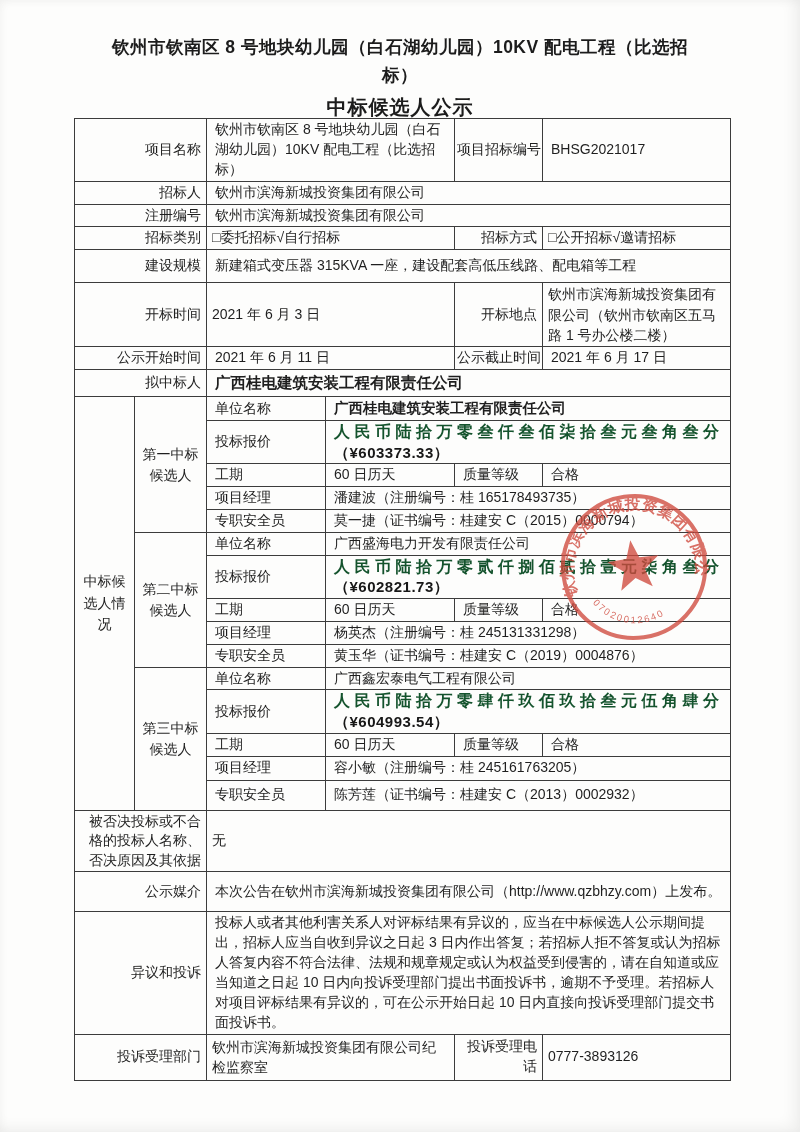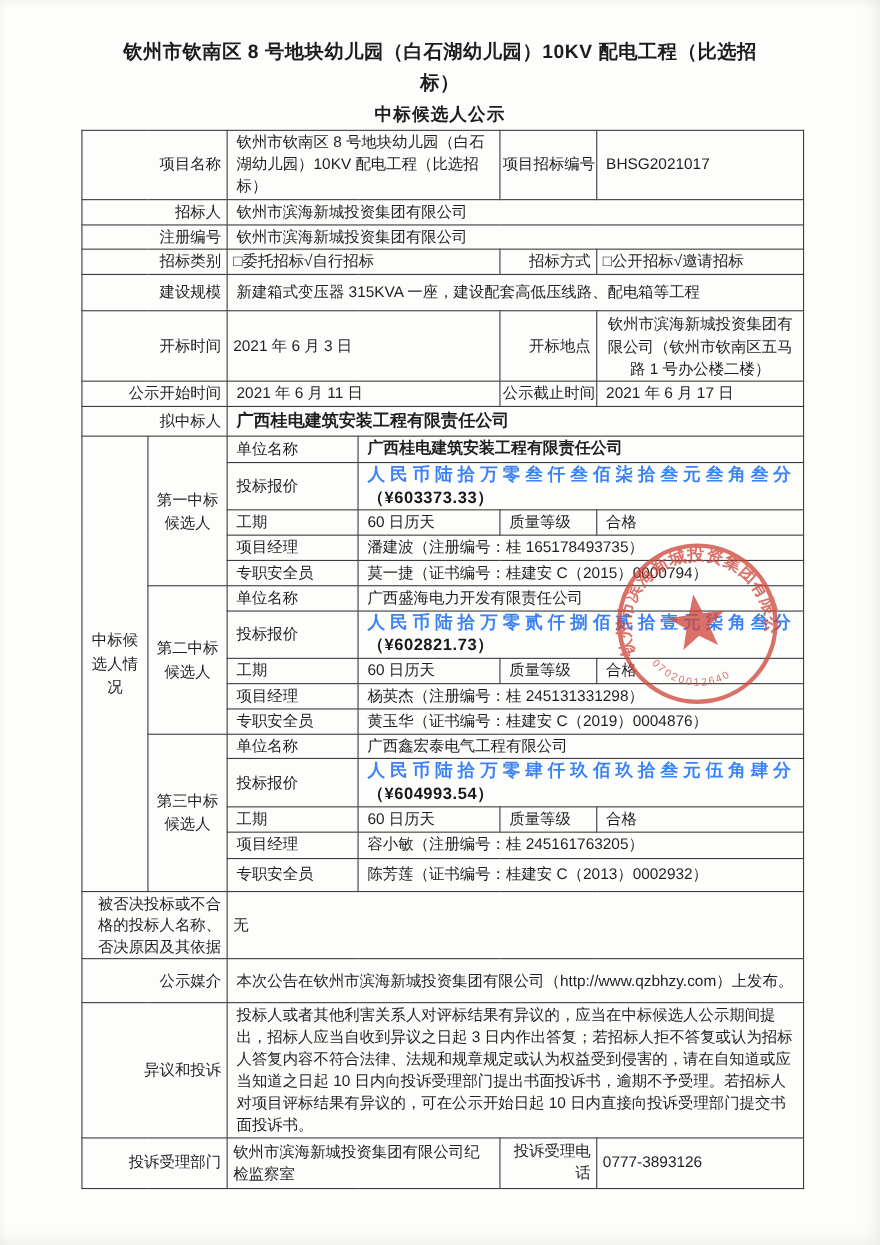--- a/index.html
+++ b/index.html
@@ -13,39 +13,39 @@
     position:absolute;left:0;top:0;width:800px;height:1132px;
     background:#fdfdfc;overflow:hidden;
     box-shadow:inset -6px -4px 14px rgba(0,0,0,0.06), inset 2px 2px 8px rgba(0,0,0,0.03);
   }
   .header{position:absolute;top:33px;left:0;width:100%;text-align:center;}
   .doc-title{
     width:592px;margin:0 auto;font-size:17.5px;font-weight:bold;
     line-height:1.62;color:#1c1c1c;letter-spacing:0.5px;
   }
   .doc-subtitle{
-    margin:4px auto 0;font-size:16px;font-weight:bold;color:#1c1c1c;letter-spacing:1px;
+    margin:4px auto 0;font-size:20px;font-weight:bold;color:#1c1c1c;letter-spacing:1px;
   }
   table.main{
     position:absolute;left:74px;top:118px;width:656px;
     border-collapse:collapse;table-layout:fixed;
   }
   td{
     border:1px solid #3c3c3c;padding:1px 5px;
     font-size:14px;line-height:1.42;color:#1f1f1f;
     vertical-align:middle;word-break:break-all;
   }
   td.lab{text-align:right;}
   td.val{text-align:left;padding-left:8px;}
   td.cen{text-align:left;}
   .winner{font-weight:bold;font-size:15.5px;}
   .unit-bold{font-weight:bold;font-size:14.5px;}
   .price-words{
     display:block;font-weight:bold;font-size:16px;letter-spacing:4.5px;
-    line-height:1.3;color:#3b82f6;
+    line-height:1.3;color:#14532d;
   }
   .price-num{
     display:block;font-weight:bold;font-size:15px;letter-spacing:0.5px;line-height:1.3;
     color:#171717;
   }
   .side-cell{text-align:center;line-height:1.55;}
   .rank-cell{text-align:center;line-height:1.5;}
   .seal{
     position:absolute;left:548px;top:481px;width:172px;height:172px;
     pointer-events:none;
@@ -94,21 +94,21 @@
         <td class="cen">□公开招标√邀请招标</td>
       </tr>
       <tr style="height:33px">
         <td colspan="2" class="lab">建设规模</td>
         <td colspan="4" class="val">新建箱式变压器 315KVA 一座，建设配套高低压线路、配电箱等工程</td>
       </tr>
       <tr style="height:59px">
         <td colspan="2" class="lab">开标时间</td>
         <td colspan="2" class="cen">2021 年 6 月 3 日</td>
         <td class="lab">开标地点</td>
-        <td class="cen" style="text-align:center;line-height:1.45">钦州市滨海新城投资集团有限公司（钦州市钦南区五马路 1 号办公楼二楼）</td>
+        <td class="cen" style="text-align:left;line-height:1.45">钦州市滨海新城投资集团有限公司（钦州市钦南区五马路 1 号办公楼二楼）</td>
       </tr>
       <tr style="height:23px">
         <td colspan="2" class="lab">公示开始时间</td>
         <td colspan="2" class="val">2021 年 6 月 11 日</td>
         <td class="lab" style="padding:1px 1px">公示截止时间</td>
         <td class="val">2021 年 6 月 17 日</td>
       </tr>
       <tr style="height:27px">
         <td colspan="2" class="lab">拟中标人</td>
         <td colspan="4" class="val winner">广西桂电建筑安装工程有限责任公司</td>

